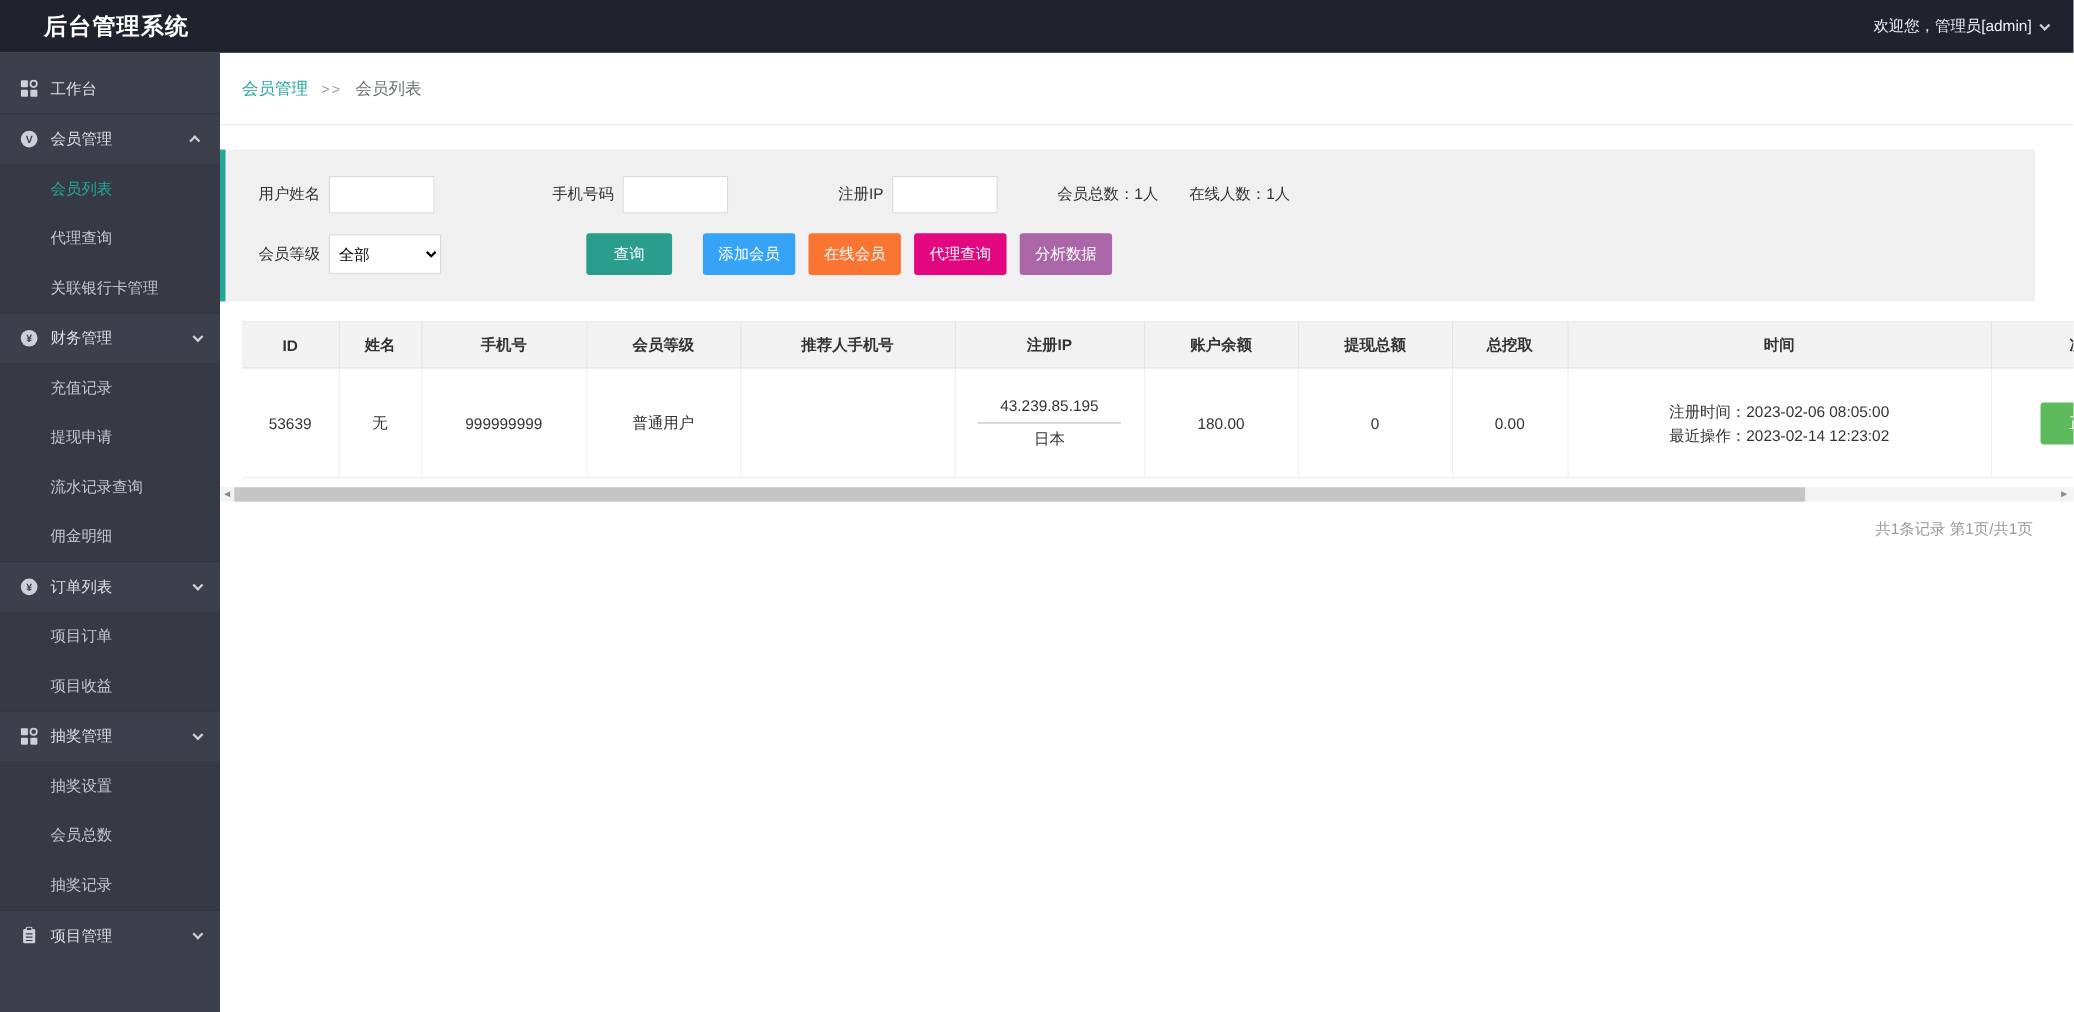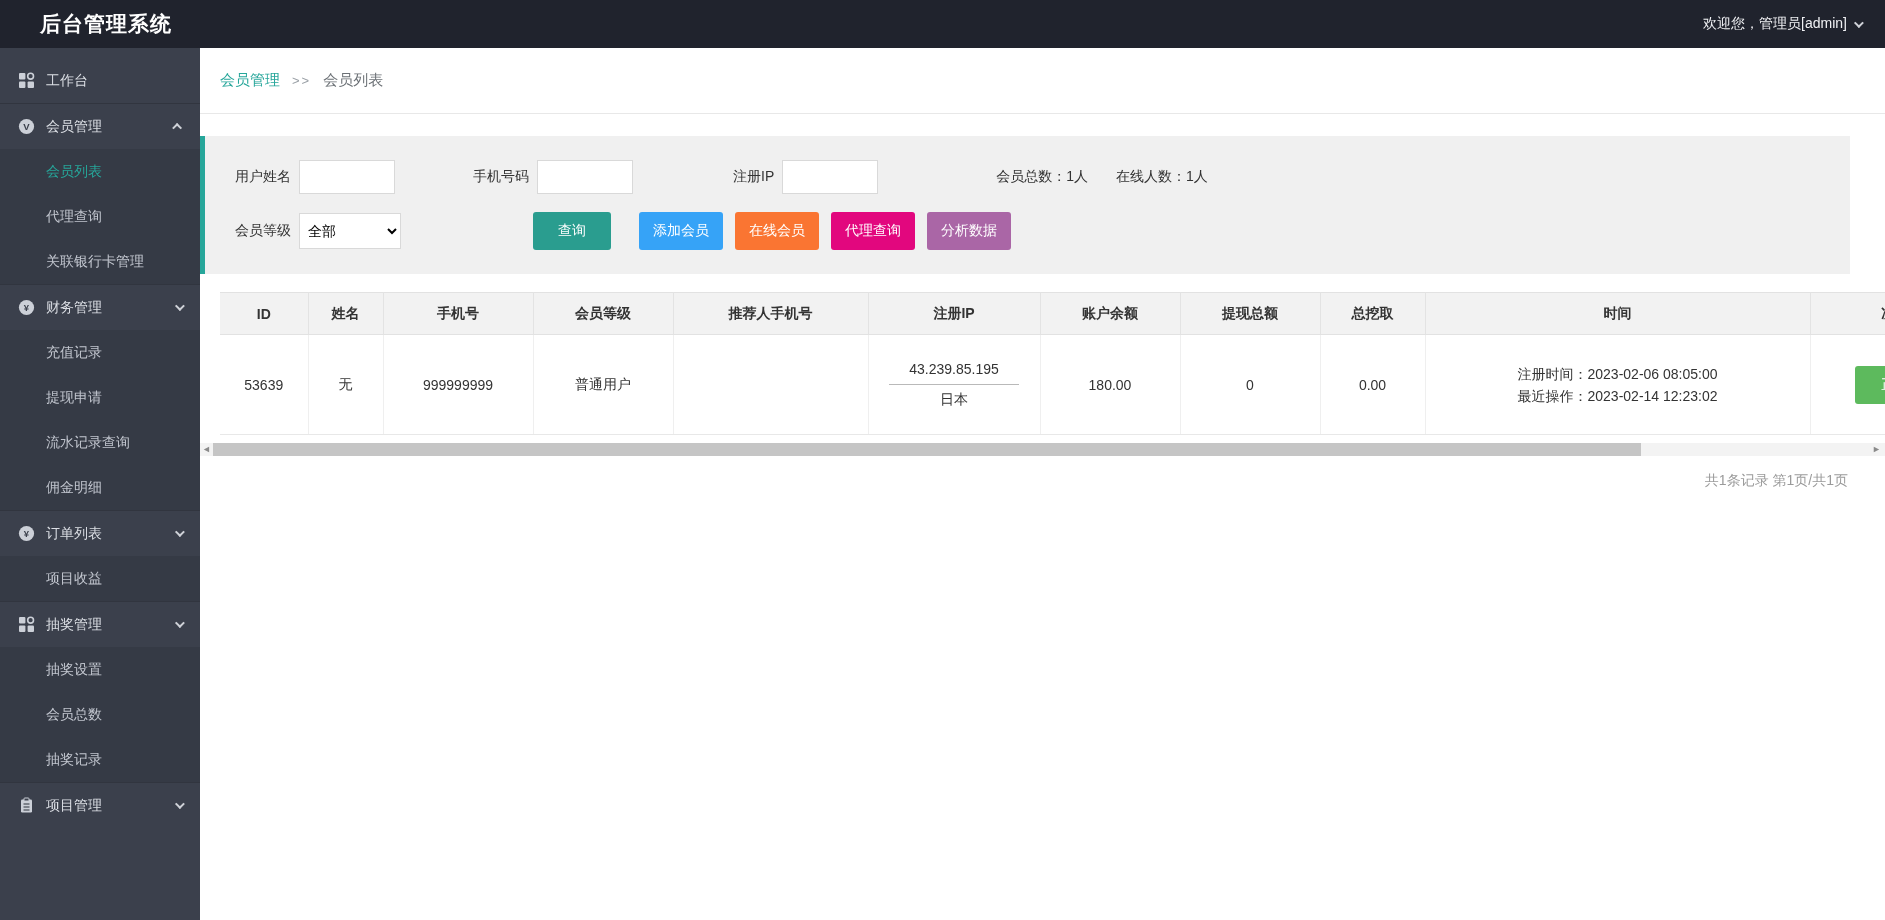--- a/index.html
+++ b/index.html
@@ -41,21 +41,21 @@
 
   
   .filter-panel { margin-top:22px; margin-right:35px; background:#f0f0f0;
     border-left:5px solid #26a69a; padding:24px 0 24px 30px; }
   .filter-row { display:flex; align-items:center; }
   .filter-row + .filter-row { margin-top:18px; }
   .f-label { font-size:14px; color:#333; margin-right:8px; white-space:nowrap; }
   .f-input { width:96px; height:34px; border:1px solid #d9d9d9; background:#fff; outline:none;
     padding:0 6px; font-size:14px; }
   .f-group { display:flex; align-items:center; }
-  .gap-a { margin-left:78px; } .gap-b { margin-left:100px; } .gap-c { margin-left:118px; }
+  .gap-a { margin-left:107px; } .gap-b { margin-left:100px; } .gap-c { margin-left:54px; }
   .stats { font-size:14px; color:#333; display:flex; gap:28px; }
   .f-select { width:102px; height:36px; border:1px solid #d9d9d9; background:#fff;
     font-size:14px; padding:0 4px; outline:none; }
   .btns { display:flex; gap:12px; margin-left:132px; }
   .btn { border:none; color:#fff; font-size:14px; height:38px; min-width:78px;
     padding:0 14px; border-radius:3px; cursor:pointer; }
   .btn-query   { background:#2a9d8f; }
   .btn-add     { background:#36a3f7;margin-left:16px; }
   .btn-online  { background:#fa7532;text-align:center; }
   .btn-balance { background:#e2077e; }
@@ -163,20 +163,21 @@
       <span class="nav-icon">
         <svg viewBox="0 0 17 17" width="17" height="17">
               <circle cx="8.5" cy="8.5" r="7.6" fill="#ccd0d8"></circle>
               <text x="8.5" y="12" text-anchor="middle" font-size="9.5" font-weight="bold" fill="#3b404c">¥</text>
             </svg>
       </span>
       <span class="nav-label">订单列表</span>
       <span class="caret down"></span>
     </div>
     <div class="submenu">
+      <div class="nav-item child">项目订单</div>
       <div class="nav-item child">项目收益</div>
     </div>
   </div>
 
   <div class="nav-group">
     <div class="nav-item parent">
       <span class="nav-icon">
         <svg viewBox="0 0 17 17" width="17" height="17">
               <rect x="1" y="1" width="6.4" height="6.4" rx="1" fill="#ccd0d8"></rect>
               <circle cx="12.6" cy="4.2" r="2.9" fill="none" stroke="#ccd0d8" stroke-width="1.6"></circle>

